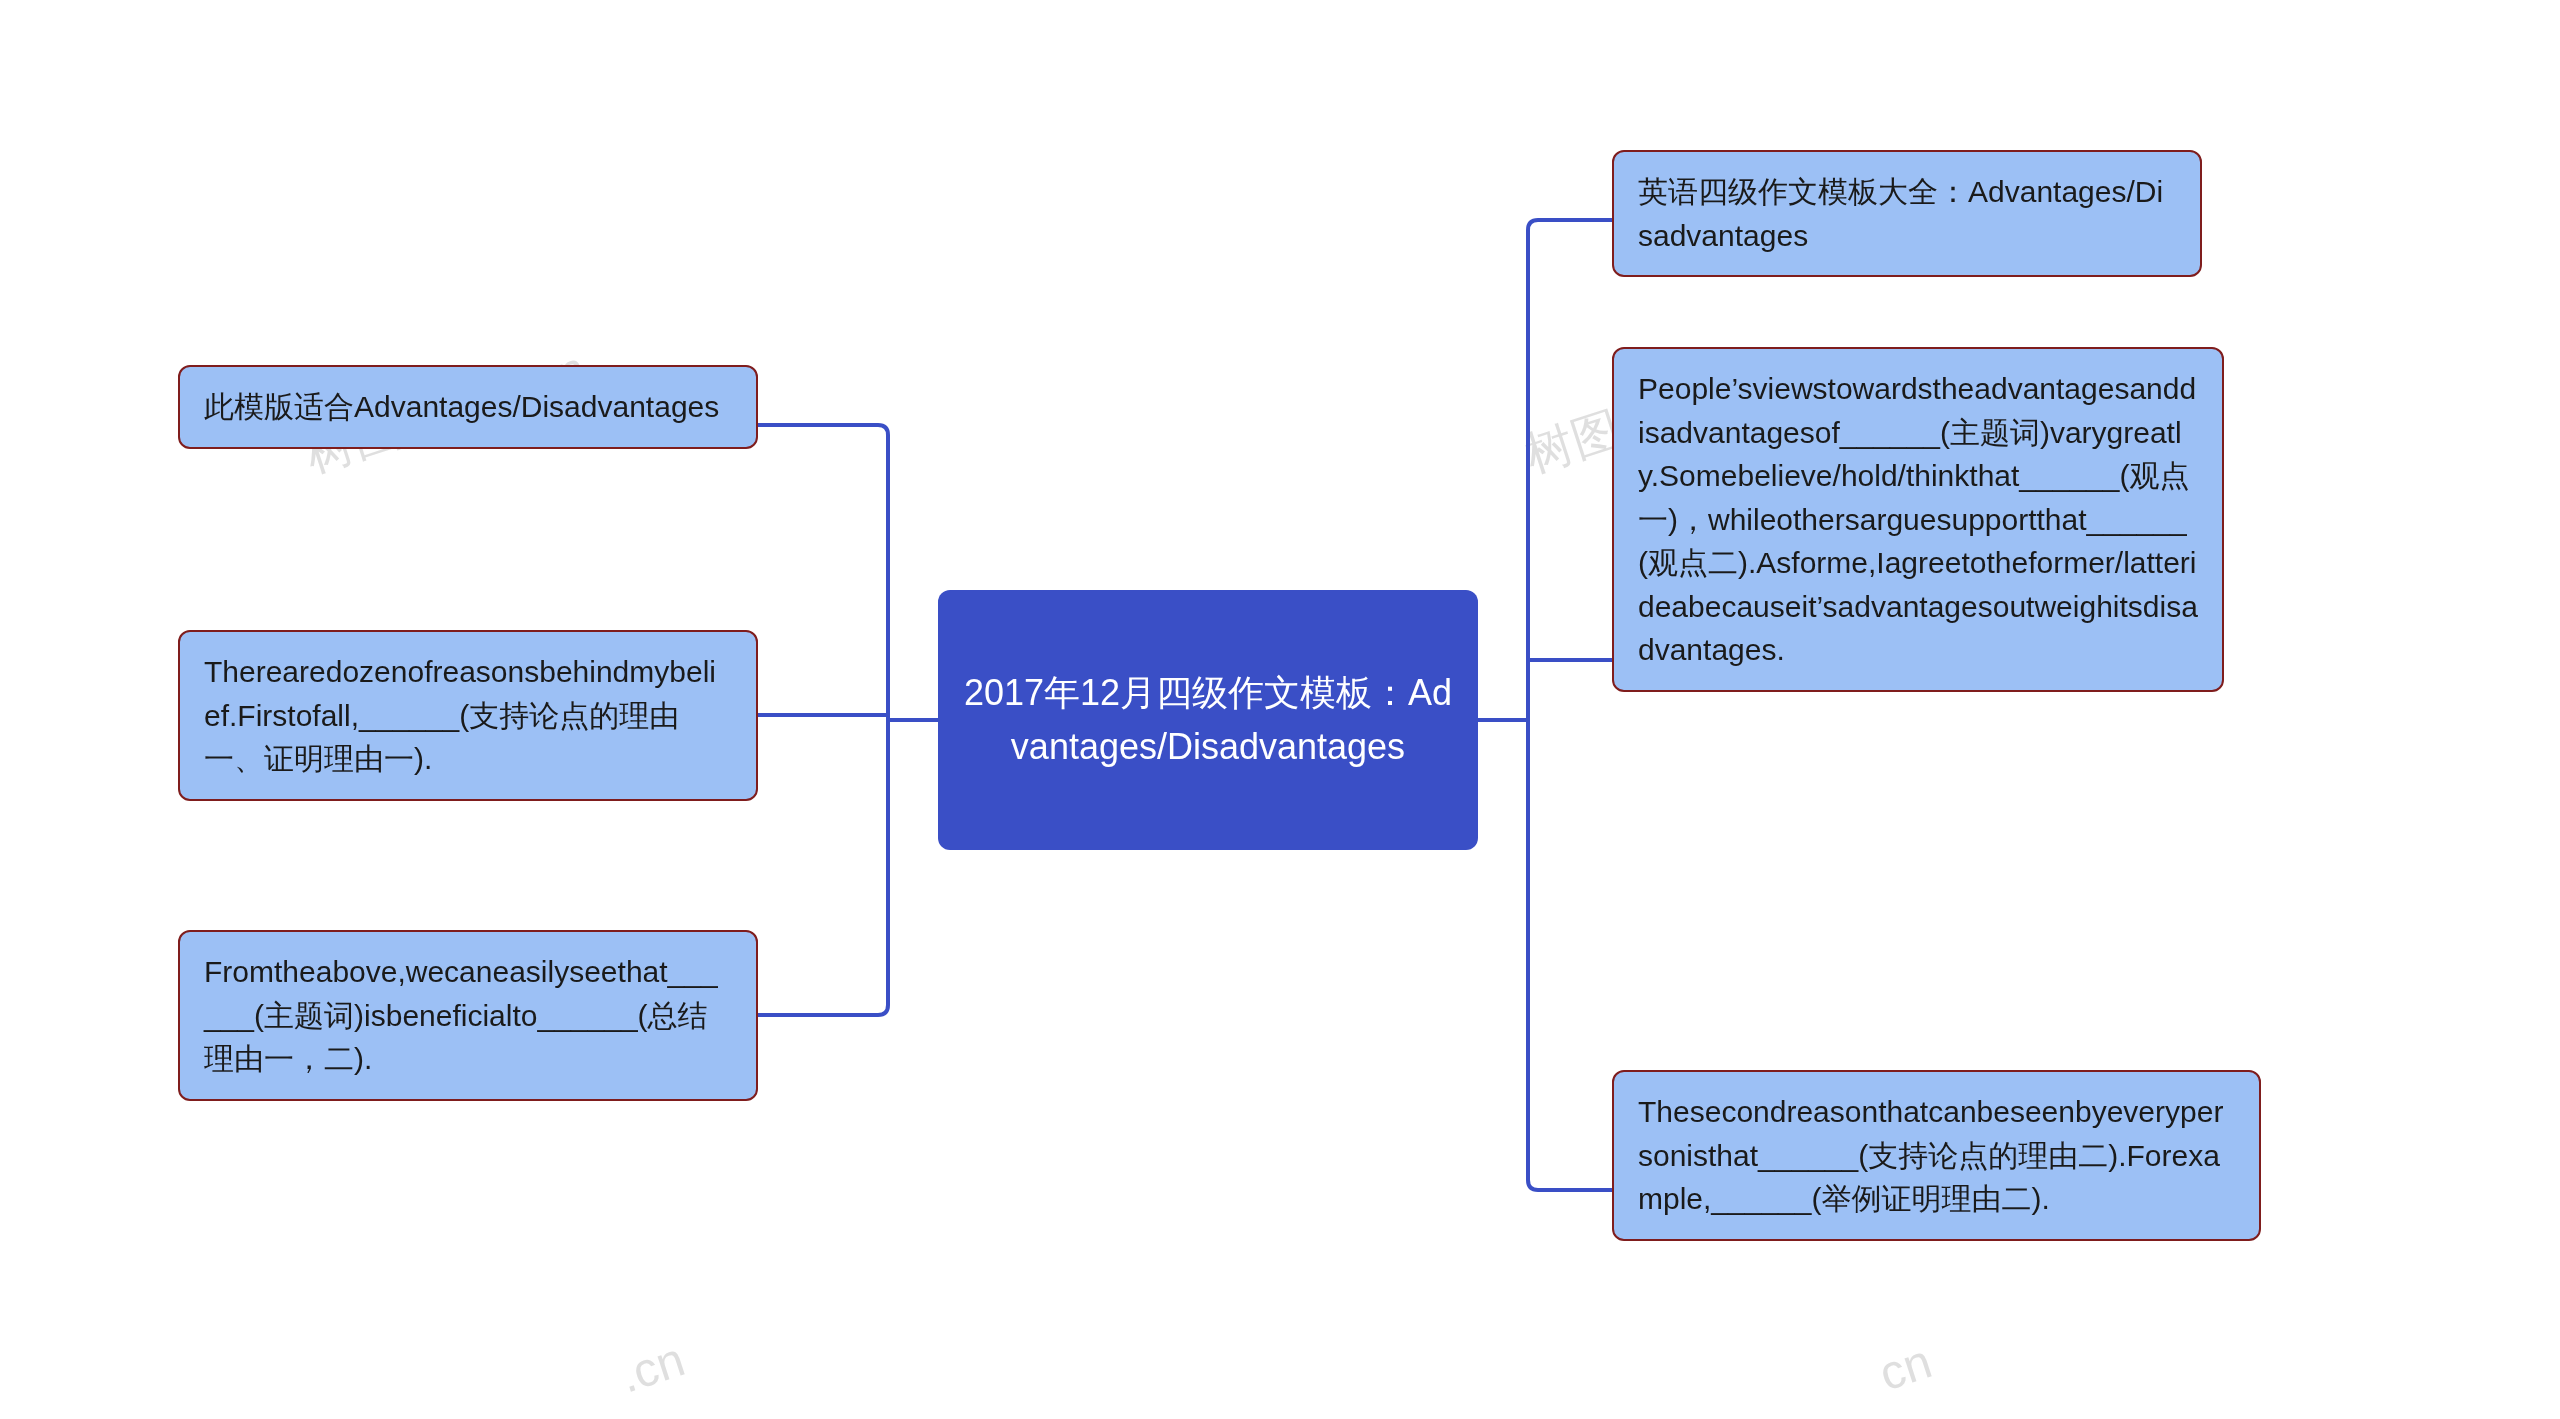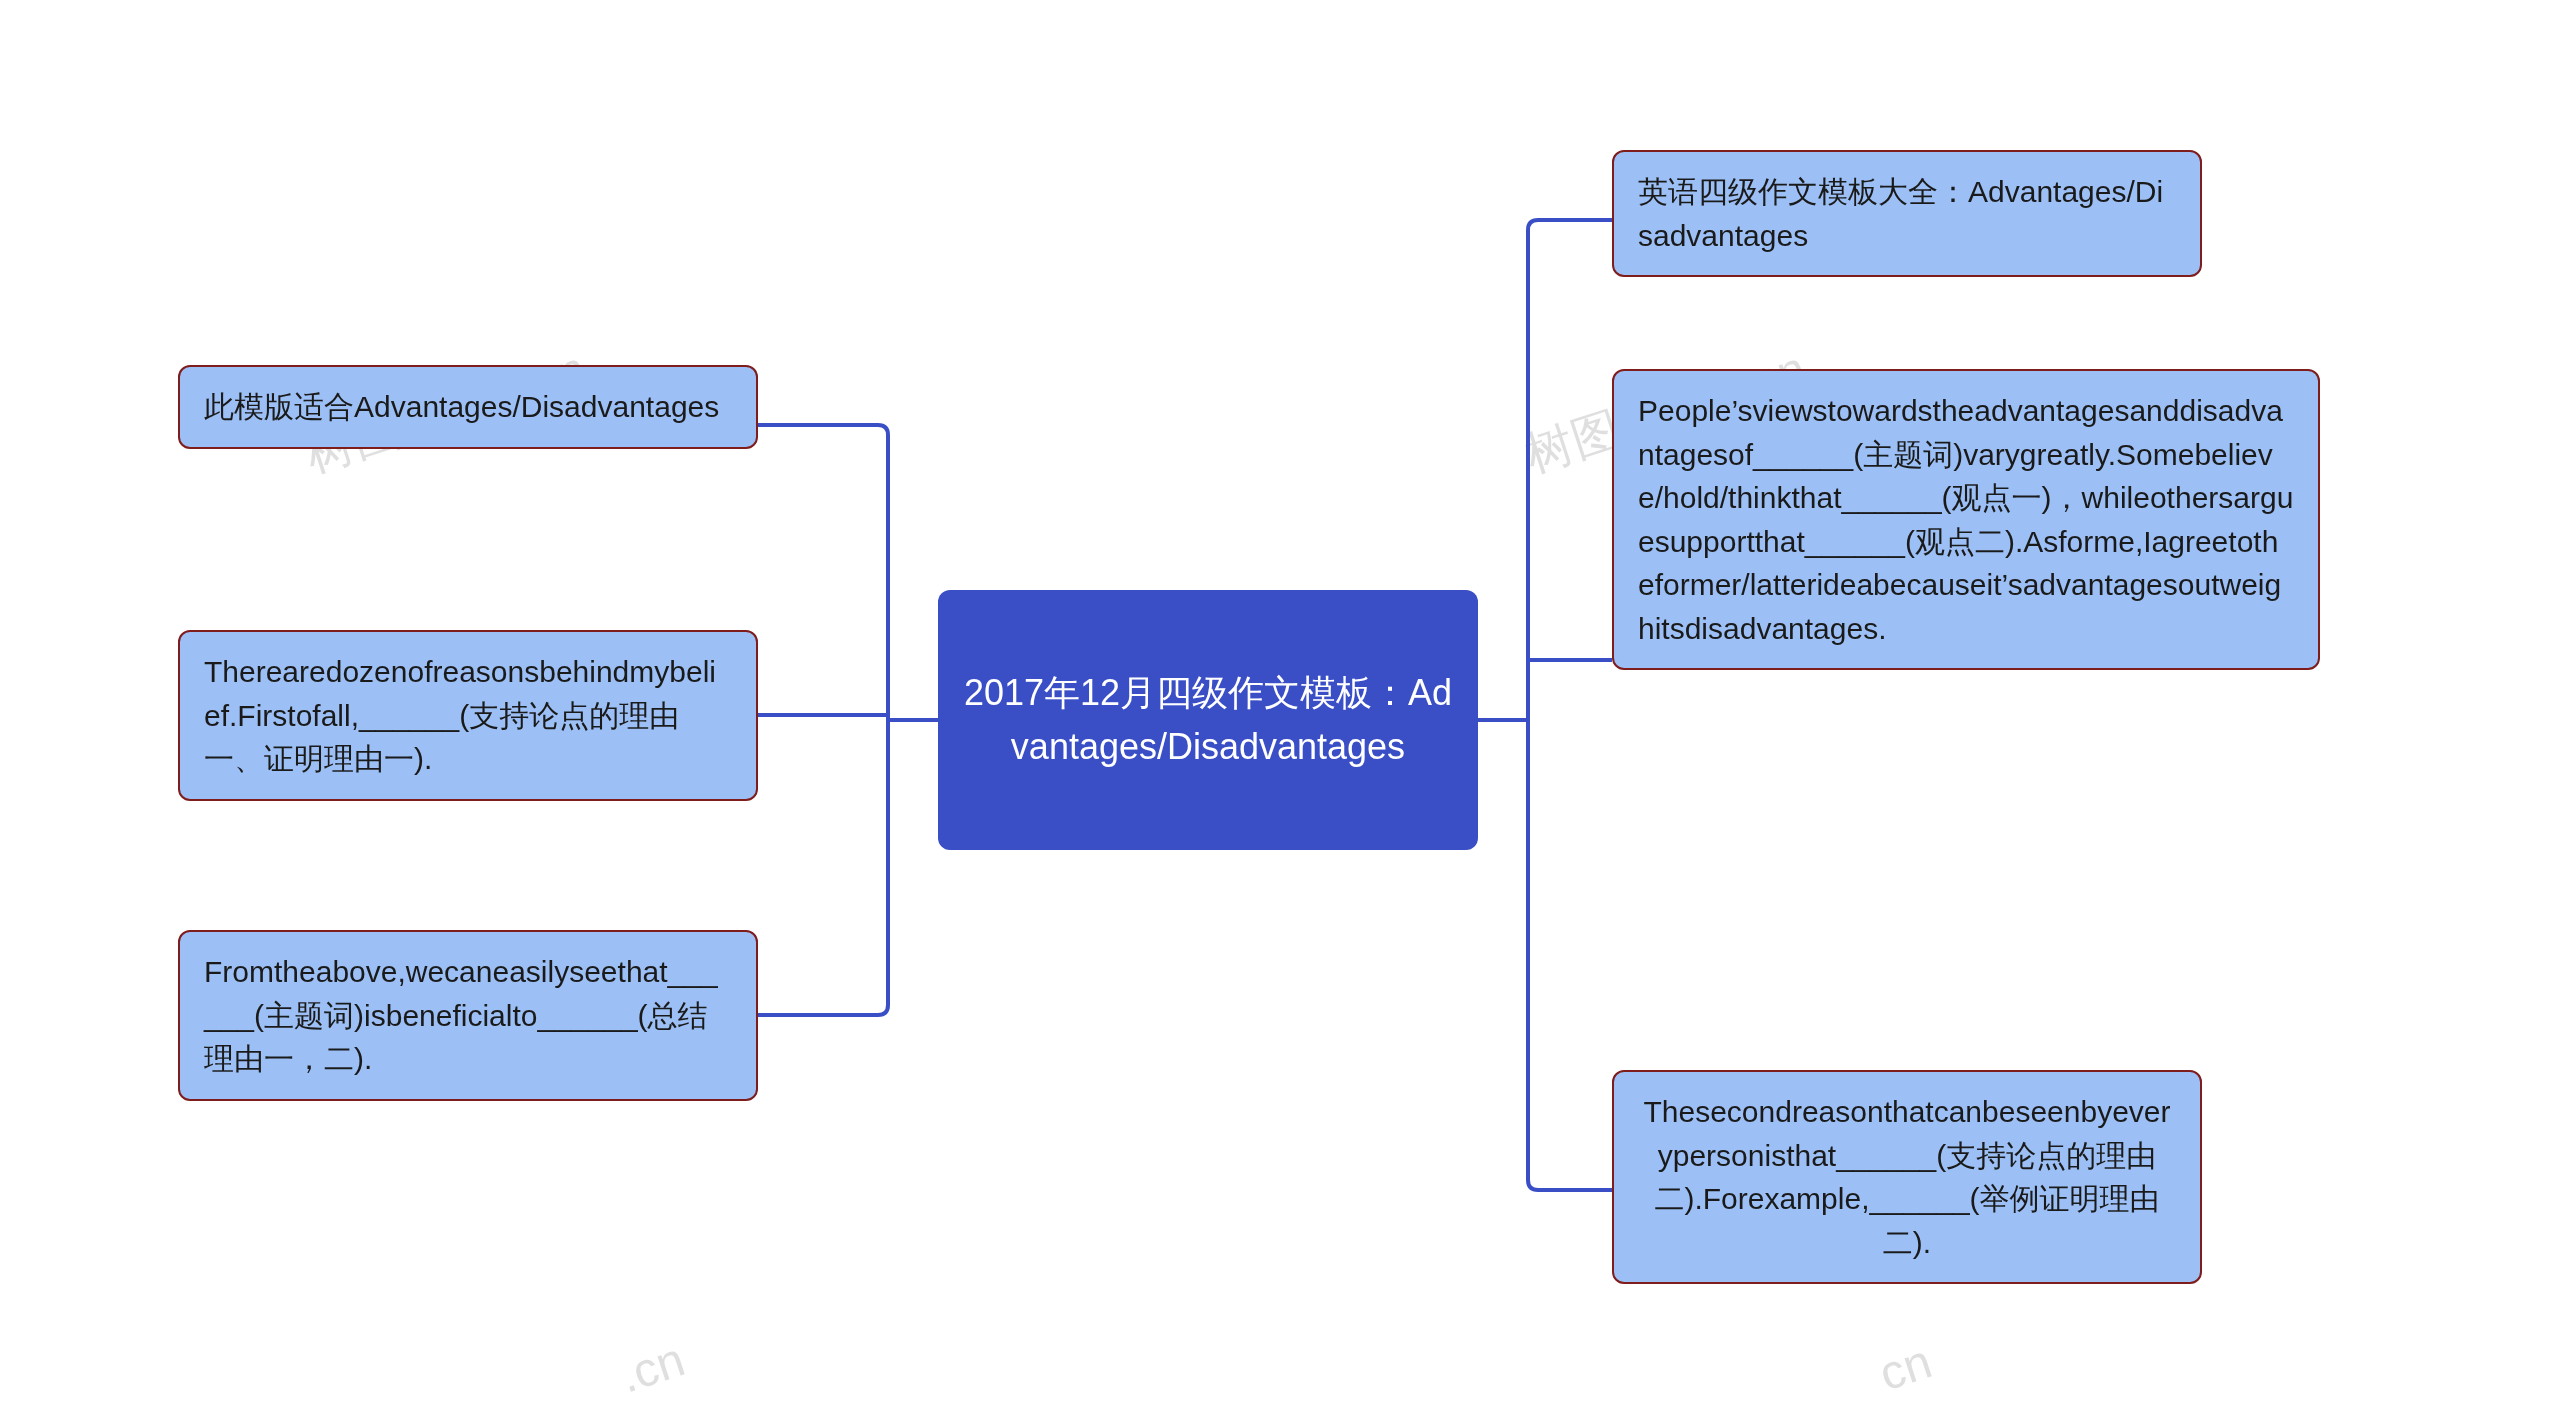--- a/index.html
+++ b/index.html
@@ -109,21 +109,21 @@
   </div>
 
   <div class="node leaf" style="left:178px; top:630px; width:580px;">
     <span>Therearedozenofreasonsbehindmybelief.Firstofall,______(支持论点的理由一、证明理由一).</span>
   </div>
 
   <div class="node leaf" style="left:1612px; top:150px; width:590px;">
     <span>英语四级作文模板大全：Advantages/Disadvantages</span>
   </div>
 
-  <div class="node leaf" style="left:1612px; top:369px; width:708px;">
+  <div class="node leaf" style="left:1612px; top:347px; width:612px;">
     <span>People’sviewstowardstheadvantagesanddisadvantagesof______(主题词)varygreatly.Somebelieve/hold/thinkthat______(观点一)，whileothersarguesupportthat______(观点二).Asforme,Iagreetotheformer/latterideabecauseit’sadvantagesoutweighitsdisadvantages.</span>
   </div>
 
-  <div class="node leaf" style="left:1612px; top:1070px; width:590px;text-align:center;">
+  <div class="node leaf" style="left:1612px; top:1070px; width:649px;">
     <span>Thesecondreasonthatcanbeseenbyeverypersonisthat______(支持论点的理由二).Forexample,______(举例证明理由二).</span>
   </div>
 
 </div>
 
 </body></html>

